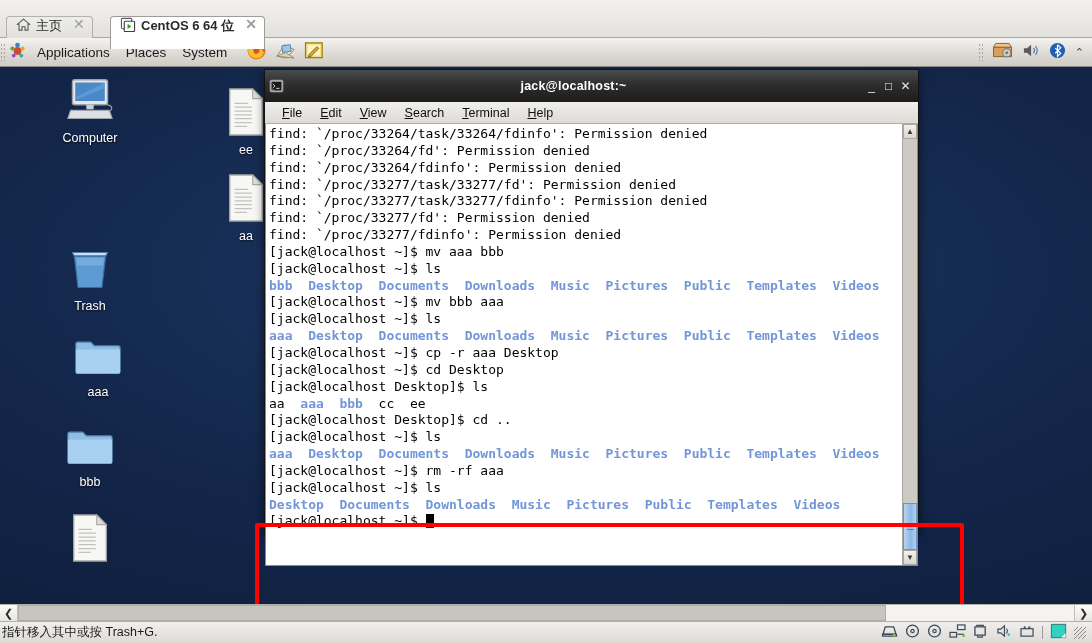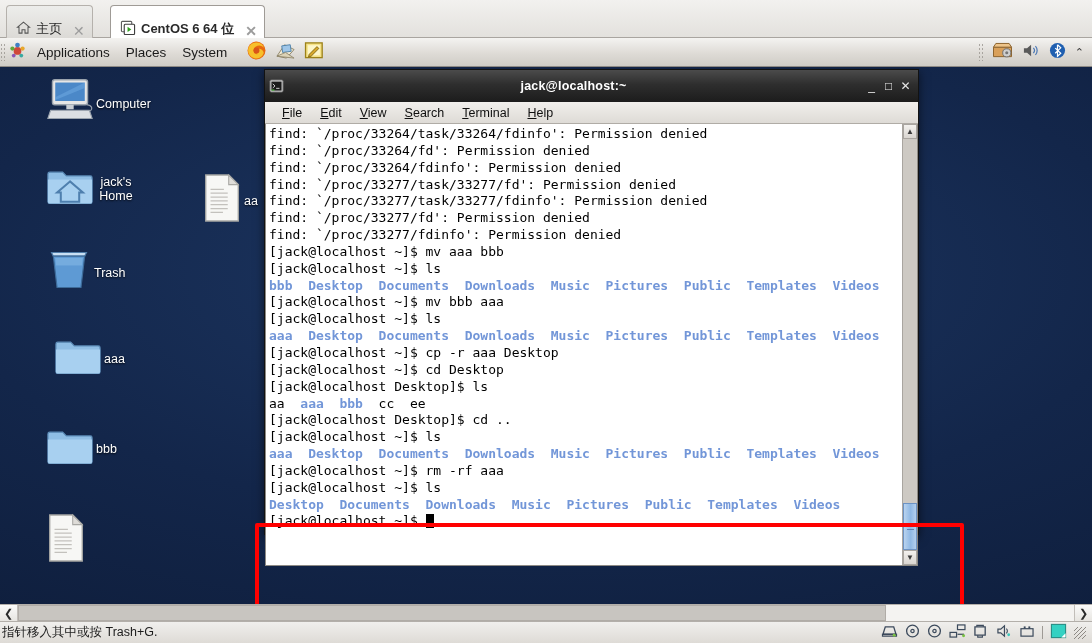--- a/index.html
+++ b/index.html
@@ -12,22 +12,22 @@
   #root { position: relative; width: 1092px; height: 643px; }
 
   
   .vbox-tabstrip {
     position: absolute; left: 0; top: 0; width: 1092px; height: 38px;
     background: linear-gradient(#f2f1ef, #e3e1dd);
     border-bottom: 1px solid #a9a5a0;
     box-sizing: border-box;
   }
   .vtab {
-    position: absolute; top: 5px; height: 33px;
-    display: flex; align-items: flex-end; gap: 5px;
+    position: absolute; top: 16px; height: 33px;
+    display: flex; align-items: flex-start; gap: 5px;
     padding: 0 7px 0 9px;
     box-sizing: border-box;
     border: 1px solid #b5b1ac; border-bottom: none;
     border-radius: 4px 4px 0 0;
     background: linear-gradient(#ededeb, #dcdad6);
     font-size: 13px; color: #2a2a2a;
   }
   .vtab.active {
     background: #ffffff;
     border-color: #9f9b96;
@@ -59,21 +59,21 @@
     background-size: 3px 4px; opacity: .8; }
 
   
   .vm-screen {
     position: absolute; left: 0; top: 67px; width: 1092px; height: 537px;
     background: radial-gradient(ellipse 130% 110% at 50% 38%, #1d3763 0%, #13264a 42%, #0b1730 100%);
     overflow: hidden;
   }
   .dicon {
     position: absolute; width: 92px;
-    display: flex; flex-direction: row; align-items: center;
+    display: flex; flex-direction: column; align-items: center;
     color: #ffffff; font-size: 12.5px;
     text-shadow: 0 1px 2px rgba(0,0,0,.85);
   }
   .dicon .glyph { margin-bottom: 3px; }
   .dicon .dlabel { text-align: center; line-height: 1.15; }
 
   
   .term-win {
     position: absolute; left: 264px; top: 2px;
     width: 655px; height: 466px;
@@ -301,30 +301,20 @@
           <rect x="12" y="6" width="32" height="20" fill="#4b88c8"></rect>
           <path d="M12 22 44 6v6L12 25z" fill="#6ba6e0" opacity=".6"></path>
           <rect x="24" y="30" width="8" height="5" fill="#c9ced4"></rect>
           <path d="M7 36h42l3 9H4z" fill="#dcdfe3" stroke="#9aa3ad" stroke-width="1.2"></path>
           <path d="M46 30c6 1 7 4 4 7" fill="none" stroke="#9aa3ad" stroke-width="1.3"></path>
         </svg>
       </span>
       <span class="dlabel">Computer</span>
     </div>
 
-    <div class="dicon" style="left:44px; top:96px;">
-      <span class="glyph">
-        <svg width="52" height="46" viewBox="0 0 56 50">
-          <path d="M4 12a2 2 0 0 1 2-2h14l4 4h26a2 2 0 0 1 2 2v26a2 2 0 0 1-2 2H6a2 2 0 0 1-2-2z" fill="#8fbde4" stroke="#5c8cb8" stroke-width="1.3"></path>
-          <path d="M4 18h48v24a2 2 0 0 1-2 2H6a2 2 0 0 1-2-2z" fill="#a8d0f0"></path>
-          <path d="M28 20 14 32h4v10h20V32h4z" fill="none" stroke="#4e7fae" stroke-width="2.2"></path>
-        </svg>
-      </span>
-      <span class="dlabel">jack's Home</span>
-    </div>
 
     <div class="dicon" style="left:44px; top:180px;">
       <span class="glyph">
         <svg width="50" height="46" viewBox="0 0 54 50">
           <path d="M8 6h38l-2 4H10z" fill="#c9dff3" stroke="#4f7ca8" stroke-width="1.3"></path>
           <path d="M10 10h34l-4 34H14z" fill="#5e9ad4" stroke="#3d6b99" stroke-width="1.3"></path>
           <path d="M12 12h30l-1 8H13z" fill="#7fb4e2" opacity=".7"></path>
         </svg>
       </span>
       <span class="dlabel">Trash</span>
@@ -356,20 +346,32 @@
           <path d="M6 2h24l10 10v38H6z" fill="#f7f7f5" stroke="#a8a8a4" stroke-width="1.4"></path>
           <path d="M30 2v10h10z" fill="#dedcd8" stroke="#a8a8a4" stroke-width="1.1"></path>
           <g stroke="#c3c1bd" stroke-width="1.3">
             <path d="M11 17h14M11 21h18M11 25h18M11 29h18M11 33h18M11 37h18M11 41h13"></path>
           </g>
         </svg>
       </span>
       <span class="dlabel"></span>
     </div>
 
+    <div class="dicon" style="left:200px; top:20px;">
+      <span class="glyph">
+        <svg width="44" height="50" viewBox="0 0 46 52">
+          <path d="M6 2h24l10 10v38H6z" fill="#f7f7f5" stroke="#a8a8a4" stroke-width="1.4"></path>
+          <path d="M30 2v10h10z" fill="#dedcd8" stroke="#a8a8a4" stroke-width="1.1"></path>
+          <g stroke="#c3c1bd" stroke-width="1.3">
+            <path d="M11 17h14M11 21h18M11 25h18M11 29h18M11 33h18M11 37h18M11 41h13"></path>
+          </g>
+        </svg>
+      </span>
+      <span class="dlabel">ee</span>
+    </div>
 
     <div class="dicon" style="left:200px; top:106px;">
       <span class="glyph">
         <svg width="44" height="50" viewBox="0 0 46 52">
           <path d="M6 2h24l10 10v38H6z" fill="#f7f7f5" stroke="#a8a8a4" stroke-width="1.4"></path>
           <path d="M30 2v10h10z" fill="#dedcd8" stroke="#a8a8a4" stroke-width="1.1"></path>
           <g stroke="#c3c1bd" stroke-width="1.3">
             <path d="M11 17h14M11 21h18M11 25h18M11 29h18M11 33h18M11 37h18M11 41h13"></path>
           </g>
         </svg>

